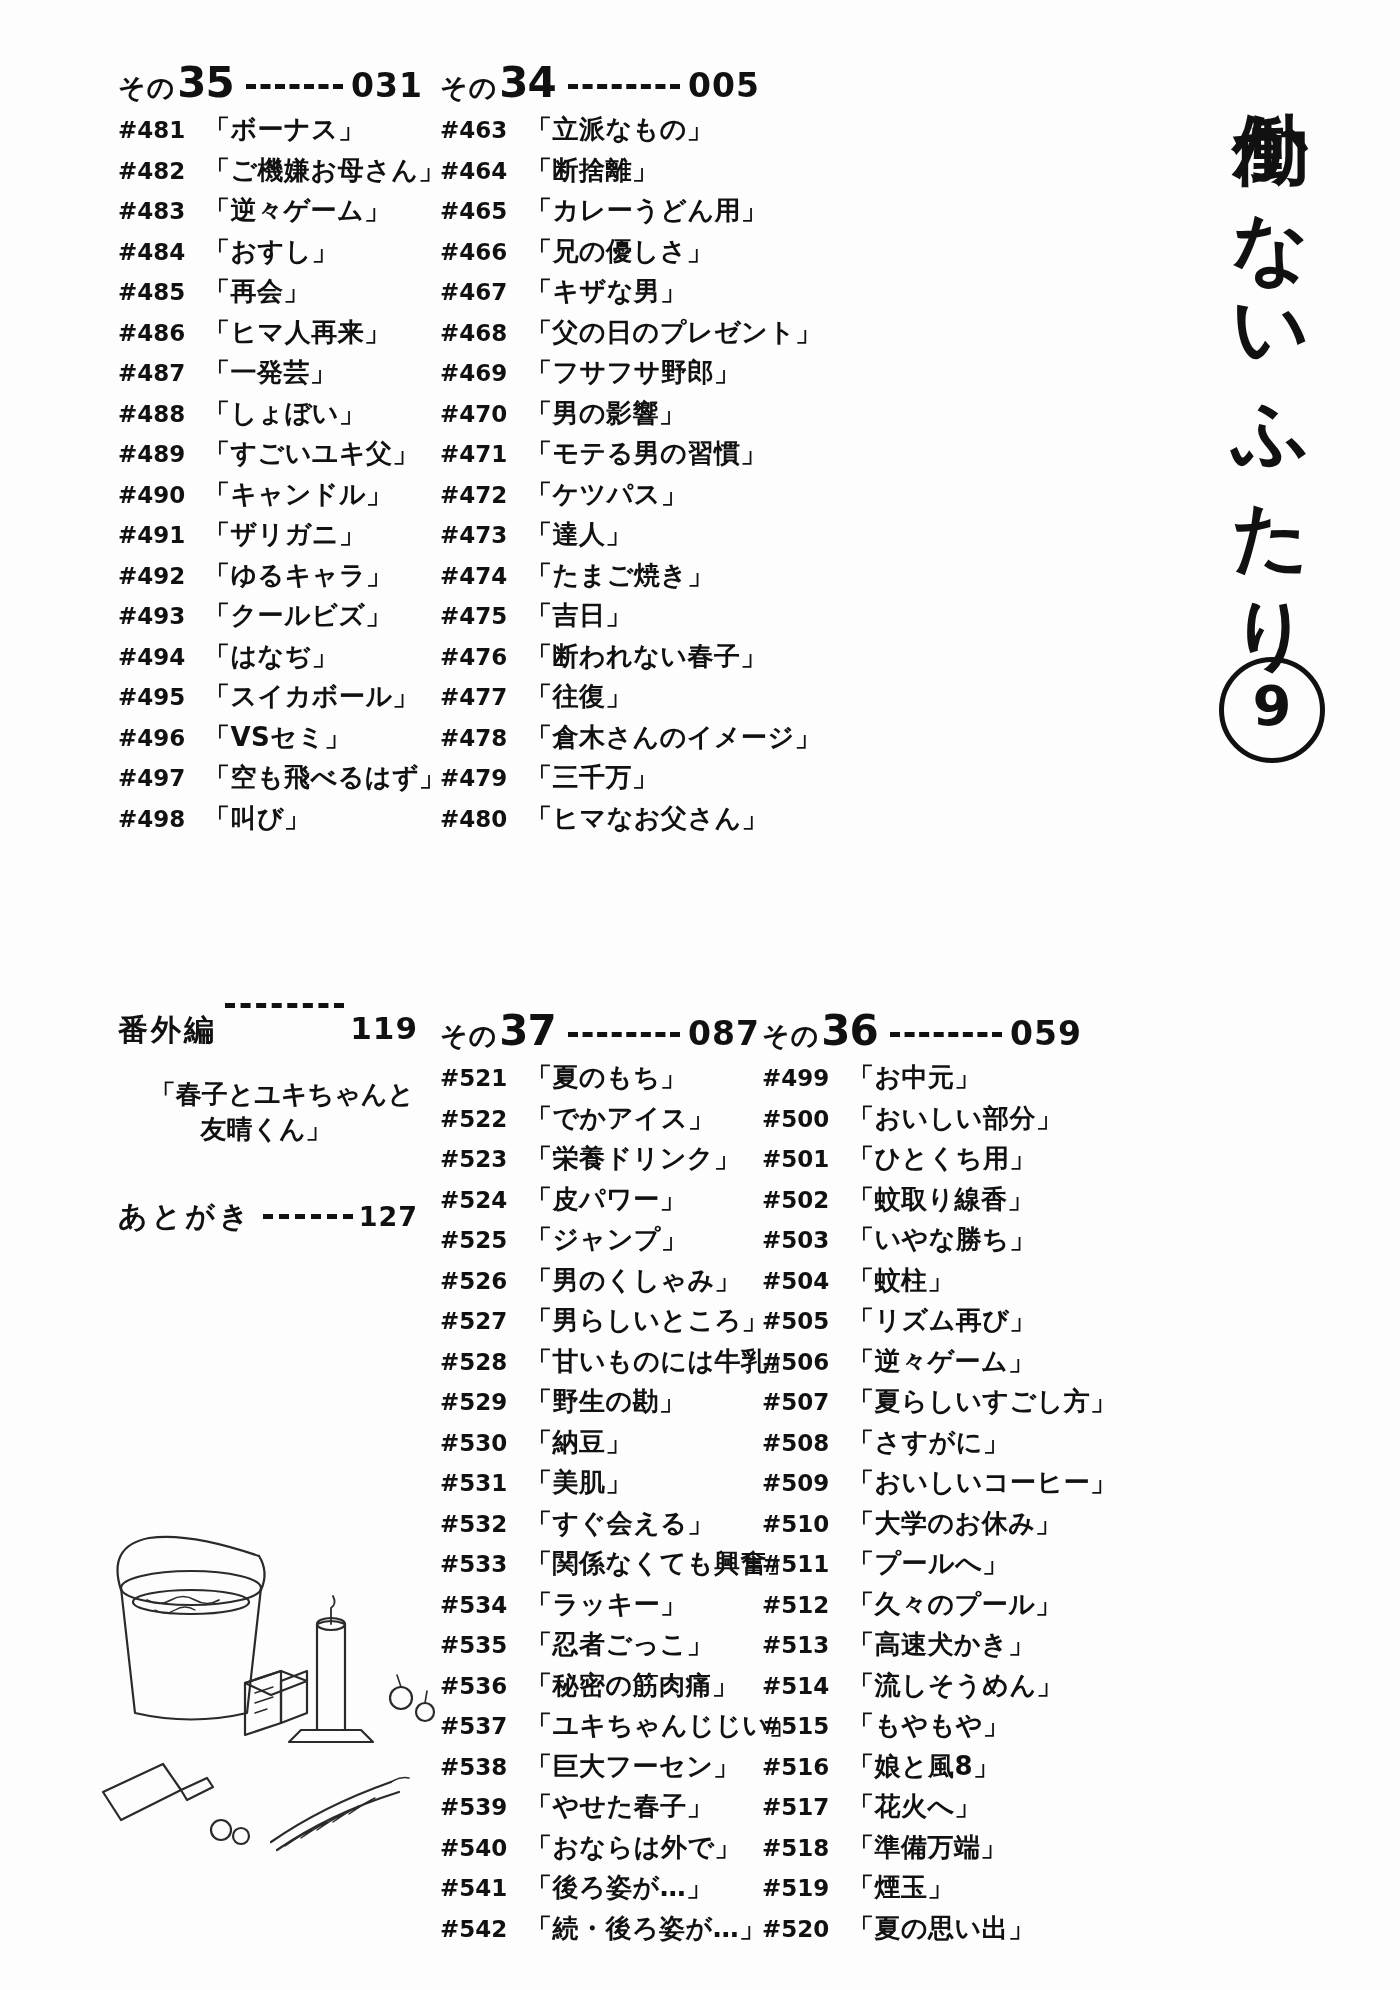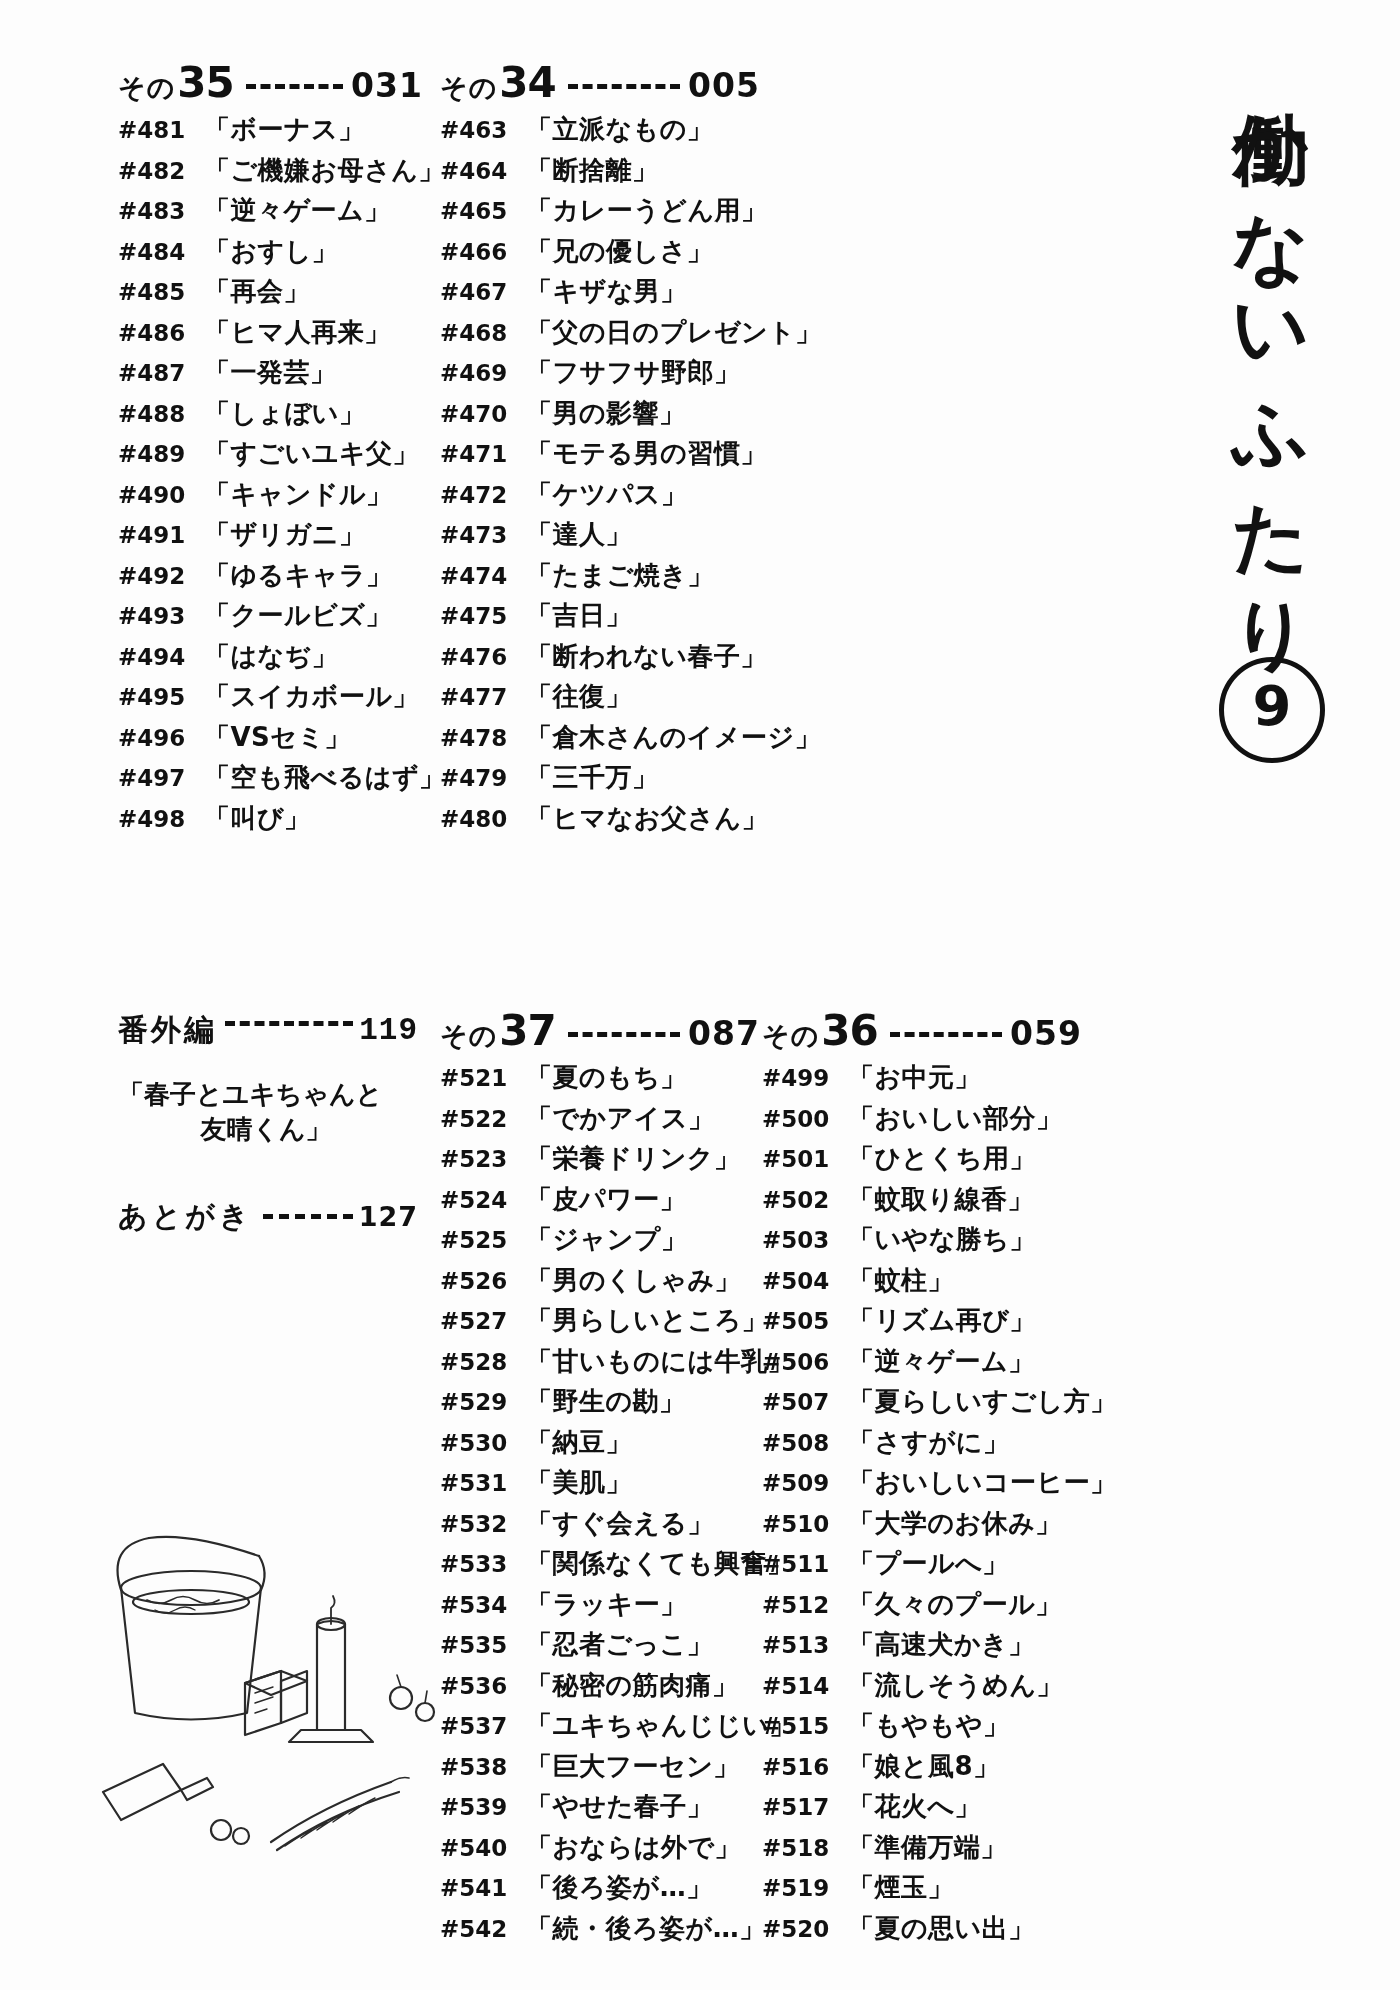--- a/index.html
+++ b/index.html
@@ -81,40 +81,40 @@
 
   #col-sono35{ left:118px; top:62px;  width:305px; }
   #col-sono34{ left:440px; top:62px;  width:320px; }
 
   #col-bangai{ left:118px; top:1010px; width:300px; }
   #col-sono37{ left:440px; top:1010px; width:320px; }
   #col-sono36{ left:762px; top:1010px; width:320px; }
 
   
   .bangai-head{
-    display:flex;align-items:center;white-space:nowrap;font-weight:bold;font-family:Liberation Mono, monospace;
+    display:flex;align-items:flex-start;white-space:nowrap;font-weight:bold;
   }
   .bangai-head .label{
     font-size:30px;font-weight:bold;letter-spacing:3px;
   }
   .bangai-head .dots{
     flex:1 1 auto;margin:0 6px 0 8px;height:0;
     border-bottom:5px dashed #111;position:relative;top:-7px;min-width:30px;
   }
   .bangai-head .pg{font-size:31px;font-weight:bold;letter-spacing:1px;}
 
   .bangai-title{
     margin-top:26px;
     font-size:26px;
     font-weight:bold;
     line-height:1.35;
     text-align:right;
     padding-right:4px;
   }
-  .bangai-title .l1{display:block;text-align:left;}
+  .bangai-title .l1{display:block;text-align:right;}
   .bangai-title .l2{display:block;text-align:center;}
 
   .atogaki-head{
     margin-top:50px;
     display:flex;align-items:baseline;white-space:nowrap;
   }
   .atogaki-head .label{
     font-size:29px;font-weight:bold;letter-spacing:4px;
   }
   .atogaki-head .dots{

